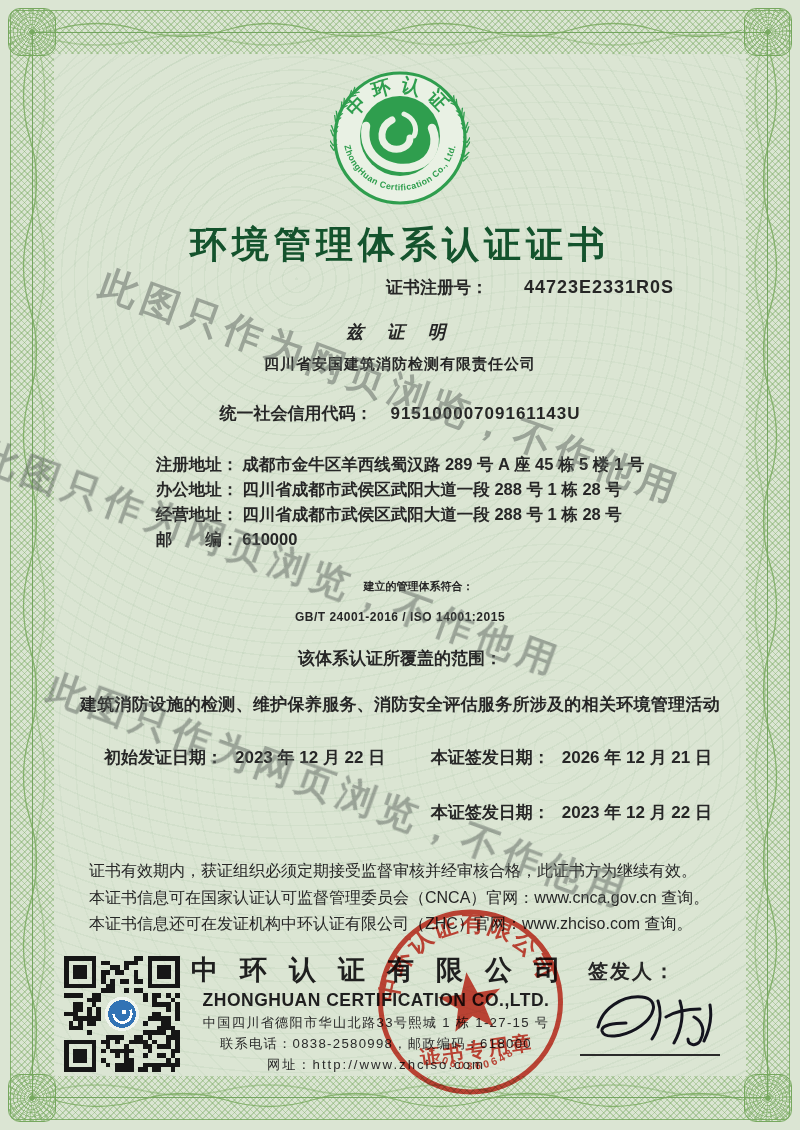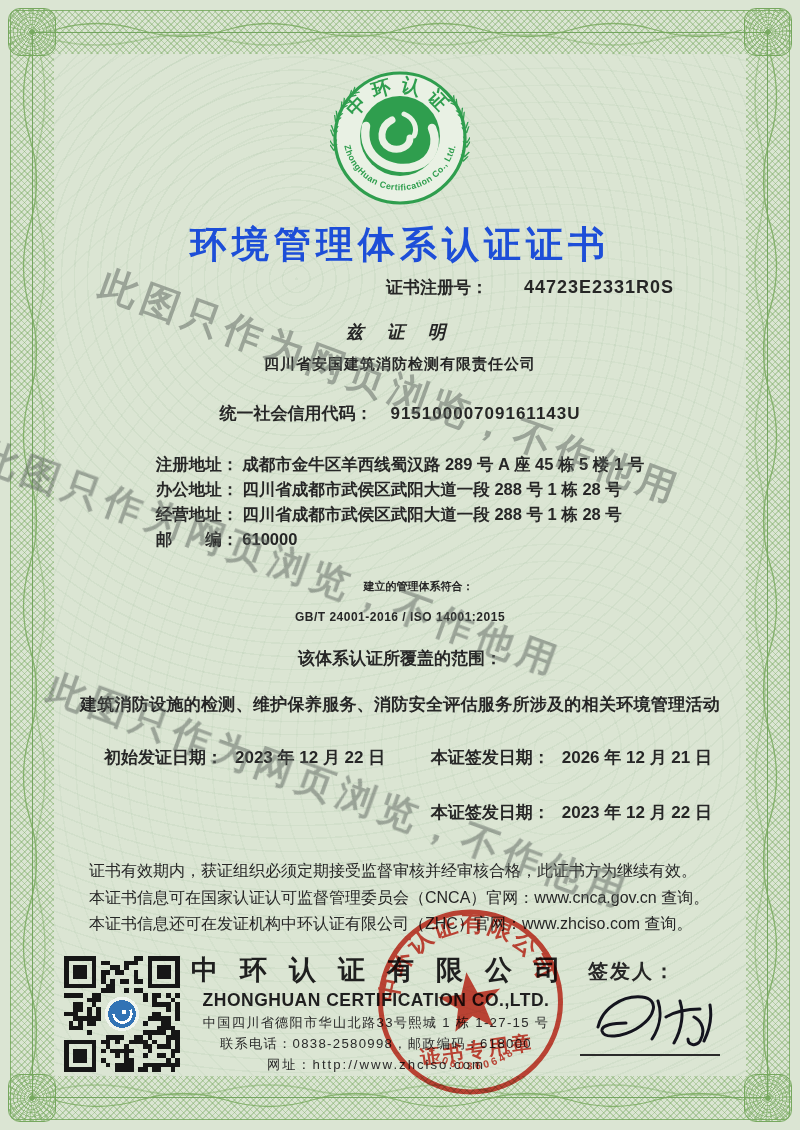--- a/index.html
+++ b/index.html
@@ -31,21 +31,21 @@
       radial-gradient(circle, rgba(118,168,94,.95) 0 2.5px, transparent 3px),
       repeating-radial-gradient(circle, rgba(118,168,94,.55) 0 1px, transparent 1px 3.6px),
       repeating-conic-gradient(rgba(118,168,94,.45) 0 5deg, transparent 5deg 14deg);
   }
   .r-tl{left:8px;top:8px}.r-tr{right:8px;top:8px}.r-bl{left:8px;bottom:8px}.r-br{right:8px;bottom:8px}
 
   
   .abs{position:absolute;left:0;right:0;text-align:center;z-index:3;}
   #logo{top:70px;}
   #logo svg{display:block;margin:0 auto;}
-  #title{top:220px;font-size:37px;font-weight:700;letter-spacing:5px;color:#1d4ed8;}
+  #title{top:220px;font-size:37px;font-weight:700;letter-spacing:5px;color:#14532d;}
   #certno{top:276px;}
   #certno .inner{display:inline-block;transform:translateX(130px);}
   #certno .lbl{font-size:17px;font-weight:700;}
   #certno .val{font-size:18px;font-weight:600;margin-left:36px;letter-spacing:1px;}
   #certify{top:320px;font-size:18px;font-weight:700;letter-spacing:9px;font-style:italic;}
   #company{top:355px;font-size:15px;font-weight:700;letter-spacing:1px;}
   #credit{top:402px;font-size:17px;font-weight:600;}
   #credit .val{margin-left:18px;letter-spacing:1px;}
   #addr{top:452px;}
   #addr table{margin:0 auto;border-collapse:collapse;font-size:16.5px;font-weight:600;}

